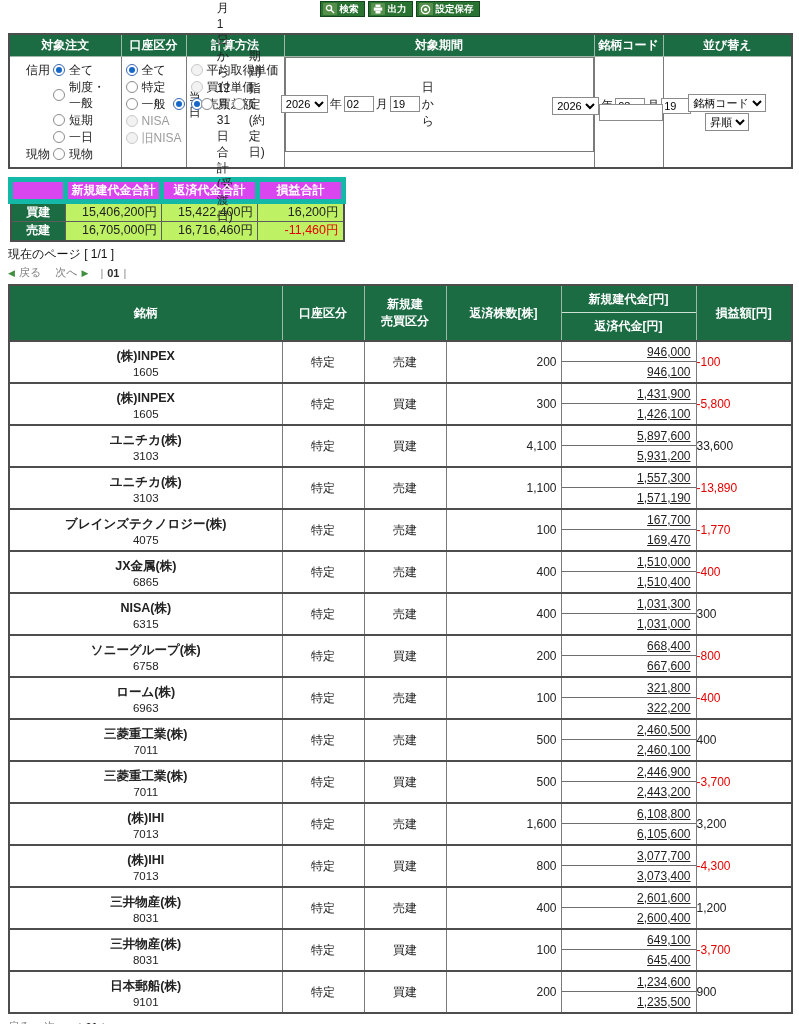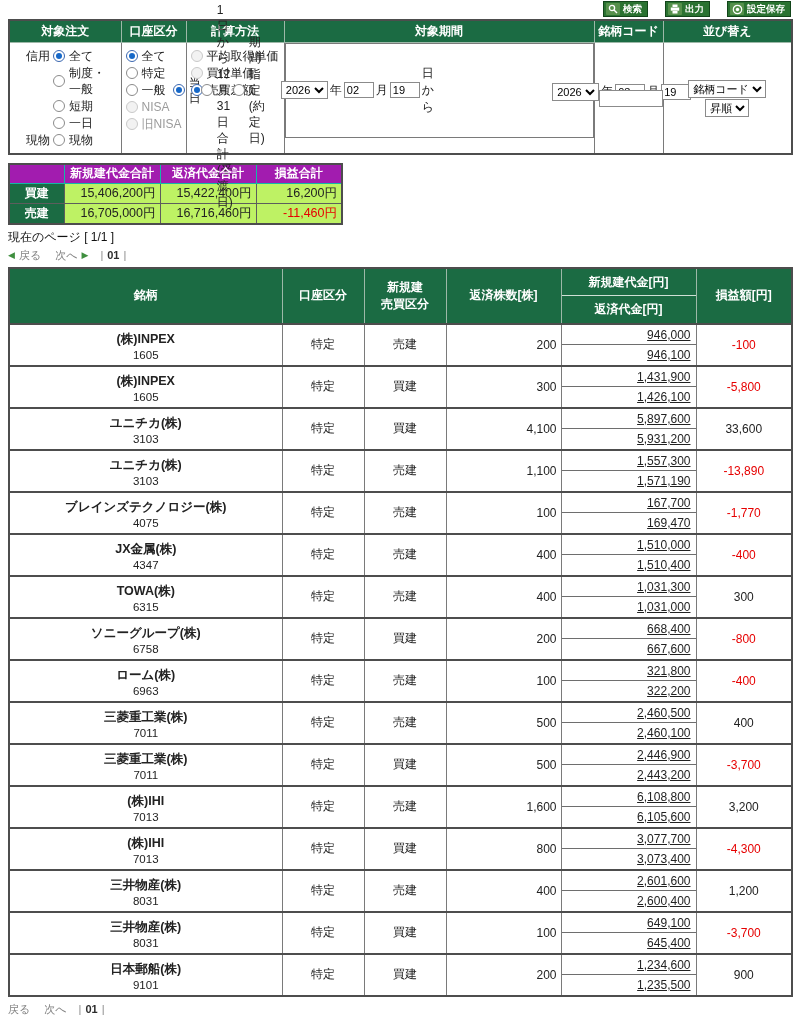--- a/index.html
+++ b/index.html
@@ -1,20 +1,20 @@
 <!DOCTYPE html>
 <html><head>
 <meta charset="utf-8">
 <style>
   * { box-sizing: border-box; margin: 0; padding: 0; }
   html,body { width: 799px; background:#fff; font-family:"Liberation Sans","DejaVu Sans",sans-serif; color:#222; }
   .page { width:799px; padding:0 8px; position:relative; }
 
   
-  .toolbar { display:flex; justify-content:flex-end; gap:17px; padding:1px 0 2px 0; }
+  .toolbar { display:flex; justify-content:center; gap:3px; padding:1px 0 16px 0; }
   .tbtn { display:flex; align-items:center; gap:3px; background:#2a7231; border:1px solid #12451a;
           color:#fff; font-weight:bold; font-size:9.5px; padding:1px 5px 1px 2px; height:16px; cursor:pointer;
           font-family:inherit; }
   .tbtn .ic { display:inline-flex; align-items:center; justify-content:center; width:14px; height:12px;
               background:#55904b; border-radius:1px; font-size:10px; line-height:12px; color:#fff; }
   .tbtn .ic svg { display:block; }
 
   
   table { border-collapse:collapse; table-layout:fixed; }
 
@@ -38,21 +38,21 @@
   .inline-ctl select { font-size:11px; height:18px; border:1px solid #8b8b8b; background:#fff; font-family:inherit; }
   .inline-ctl input { width:30px; height:16px; border:1px solid #8b8b8b; font-size:11px; padding:0 2px; font-family:inherit; }
   .range2 { margin-left:118px; margin-top:3px; }
   .code-cell { text-align:center; vertical-align:middle !important; }
   .code-input { width:64px; height:17px; border:1px solid #8b8b8b; font-size:12px; padding:0 2px; font-family:inherit; }
   .sort-cell { vertical-align:middle !important; text-align:center; }
   .sort-cell select { font-size:11px; height:18px; border:1px solid #8b8b8b; background:#fff; font-family:inherit; }
 
   
   .summary { width:333px; border:2px solid #4d4d4d; margin-top:8px; }
-  .summary th { background:#a21caf; color:#fff; font-size:12px; font-weight:bold; height:20px; border:1px solid #14b8a6; }
+  .summary th { background:#d946ef; color:#fff; font-size:12px; font-weight:bold; height:20px; border:5px solid #14b8a6; }
   .summary td { background:#bef264; border:1px solid #5d5d5d; font-size:12.5px; height:20px;
                 text-align:right; padding:0 4px; }
   .summary td.gray { background:#d4d4d4; }
   .summary .rowhead { background:#1b6b43; color:#fff; font-weight:bold; text-align:center; font-size:12px; }
   .summary td.neg { color:#e60000; }
 
   
   .pageinfo { font-size:12px; margin:4px 0 1px 0; color:#111; }
   .pager { font-size:11px; margin:2px 0 4px 0; display:flex; align-items:center; gap:4px; }
   .pager .arrow { color:#3f8f3f; font-size:9px; }
@@ -71,21 +71,21 @@
   .main tbody td { border-top:2px solid #4d4d4d; border-left:1px solid #7a7a7a; background:#fff;
                    font-size:12px; vertical-align:middle; }
   .main td.c-name { text-align:center; }
   .c-name .nm { font-weight:bold; font-size:12.5px; padding-top:2px; }
   .c-name .cd { font-size:11.5px; padding-top:1px; }
   .main td.c-acct, .main td.c-side { text-align:center; }
   .main td.c-shares { text-align:right; padding-right:4px; }
   .main td.c-amt { padding:0;text-decoration:underline; }
   .c-amt .amt { height:20px; line-height:20px; text-align:right; padding-right:5px; }
   .c-amt .amt.top { border-bottom:1px solid #6e6e6e; }
-  .main td.c-pl { text-align:center; padding-right:0; }
+  .main td.c-pl { text-align:left; padding-right:0; }
   .main td.c-pl.neg { color:#e60000; }
 </style>
 </head>
 <body>
 
 <div class="page">
 
   <div class="toolbar">
     <button class="tbtn">
       <span class="ic">
@@ -410,35 +410,35 @@
           <td class="c-amt">
             <div class="amt top">167,700</div>
             <div class="amt">169,470</div>
           </td>
           <td class="c-pl neg">-1,770</td>
         </tr>
 
         <tr>
           <td class="c-name">
             <div class="nm">JX金属(株)</div>
-            <div class="cd">4347</div>
+            <div class="cd">6865</div>
           </td>
           <td class="c-acct">特定</td>
           <td class="c-side">売建</td>
           <td class="c-shares">400</td>
           <td class="c-amt">
             <div class="amt top">1,510,000</div>
             <div class="amt">1,510,400</div>
           </td>
           <td class="c-pl neg">-400</td>
         </tr>
 
         <tr>
           <td class="c-name">
-            <div class="nm">TOWA(株)</div>
+            <div class="nm">NISA(株)</div>
             <div class="cd">6315</div>
           </td>
           <td class="c-acct">特定</td>
           <td class="c-side">売建</td>
           <td class="c-shares">400</td>
           <td class="c-amt">
             <div class="amt top">1,031,300</div>
             <div class="amt">1,031,000</div>
           </td>
           <td class="c-pl">300</td>

